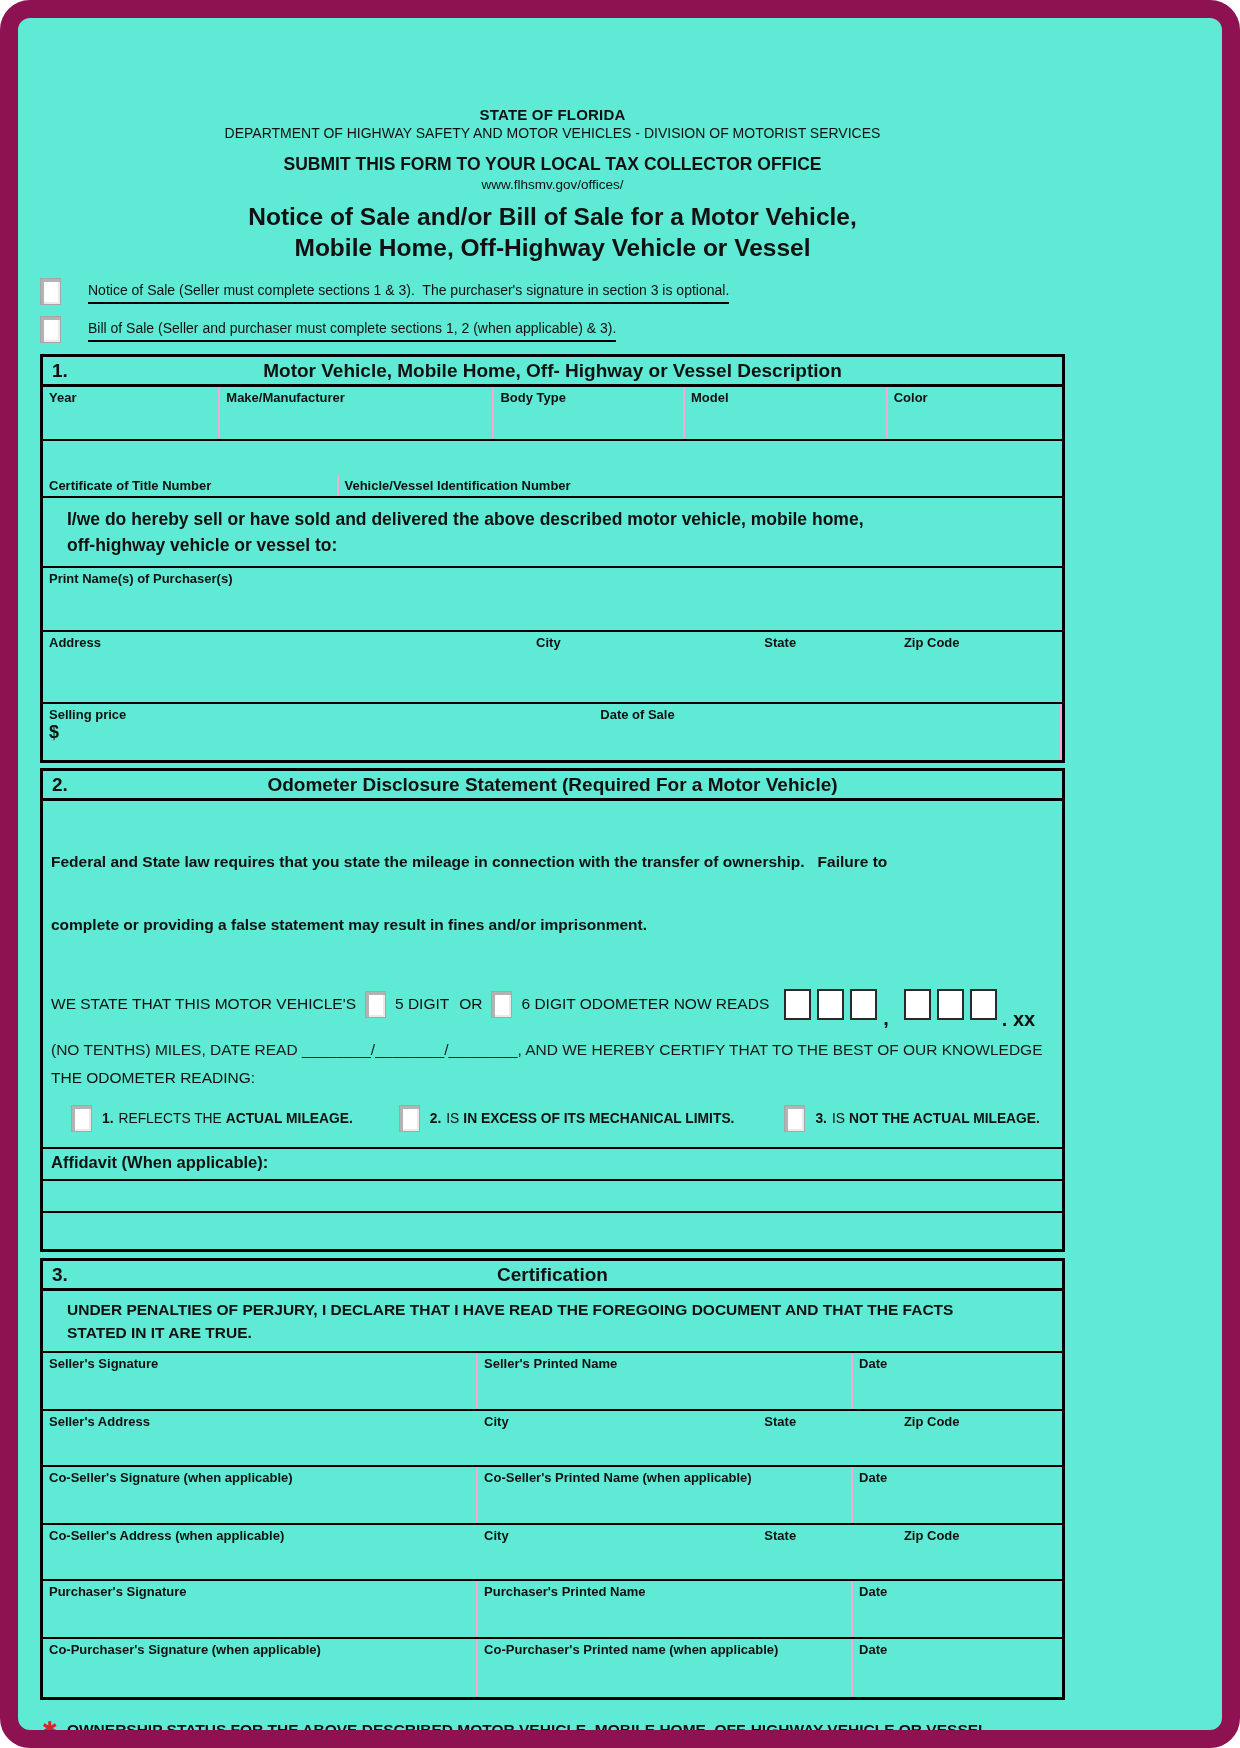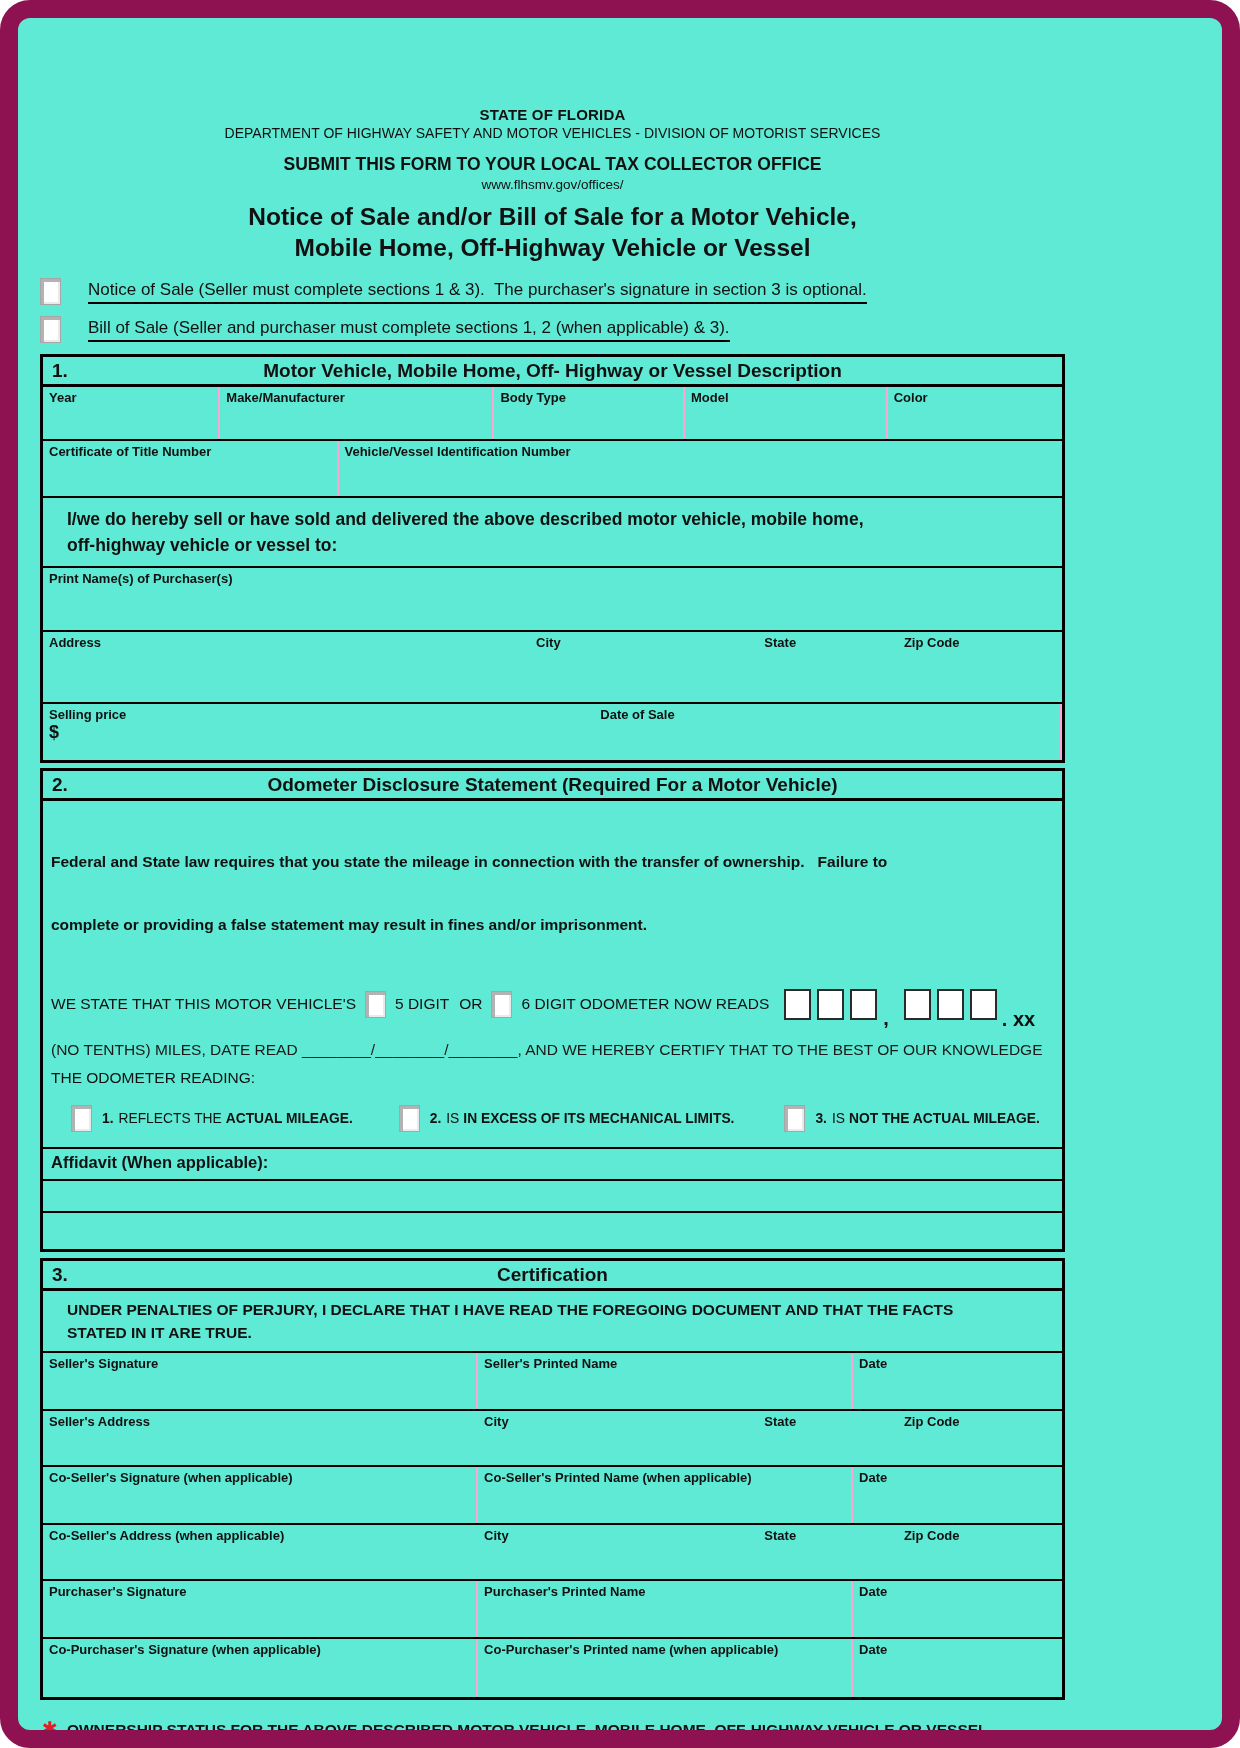--- a/index.html
+++ b/index.html
@@ -20,21 +20,21 @@
   .hdr { margin-top:88px; text-align:center; }
   .h-state   { font-size:15px; font-weight:bold; letter-spacing:.2px; }
   .h-dept    { font-size:14px; margin-top:2px; }
   .h-submit  { font-size:17.5px; font-weight:bold; margin-top:13px; }
   .h-url     { font-size:13.5px; margin-top:2px; }
   .h-title   { font-size:24.5px; font-weight:bold; line-height:31px; margin-top:9px; }
 
   
   .opts { margin-top:15px; }
   .opt  { display:flex; align-items:center; margin-bottom:11px; }
-  .opt-label { margin-left:27px; font-size:17px; white-space:pre-wrap;
+  .opt-label { margin-left:27px; font-size:14px; white-space:pre-wrap;
                border-bottom:2px solid #000; padding-bottom:1px; line-height:22px; }
 
   
   .cb { display:inline-block; flex:none; width:21px; height:27px; background:#fff;
         border:1px solid #a6a6a6;
         box-shadow: inset 2px 2px 0 1px #b3b3b3, inset -1px -1px 0 1px #eaeaea; }
 
   
   .sec { border:3px solid #000; margin-top:8px; }
   .sec-hdr { position:relative; height:30px; border-bottom:3px solid #000;
@@ -45,21 +45,21 @@
   .row { display:flex; }
   .row.bb { border-bottom:2px solid #000; }
   .cell { padding:3px 6px; }
   .cell.vr { border-right:2px solid #f9a8d4; }
   .flabel { font-size:13px; font-weight:bold; line-height:15px; display:block; }
 
   
   .r1 { height:54px; }
   .r1 .c-year{width:17.4%;} .r1 .c-make{width:26.9%;} .r1 .c-body{width:18.7%;}
   .r1 .c-model{width:19.9%;} .r1 .c-color{width:17.1%;}
-  .r2 { height:57px; }
+  .r2 { height:57px;align-items:flex-end; }
   .r2 .c-cert{width:29%;} .r2 .c-vin{width:71%;}
   .statement { padding:8px 10px 8px 24px; font-size:17.5px; font-weight:bold; line-height:26px; }
   .r-purch { height:64px; }
   .r-addr { height:72px; }
   .r-addr .a1{width:47.8%;} .r-addr .a2{width:22.4%;} .r-addr .a3{width:13.7%;} .r-addr .a4{width:16.1%;}
   .r-dos { height:56px; }
   .r-dos .d1{width:45.9%;} .r-dos .d2{width:54.1%;}
   .dollar { font-size:18px; font-weight:bold; line-height:20px; }
 
   

